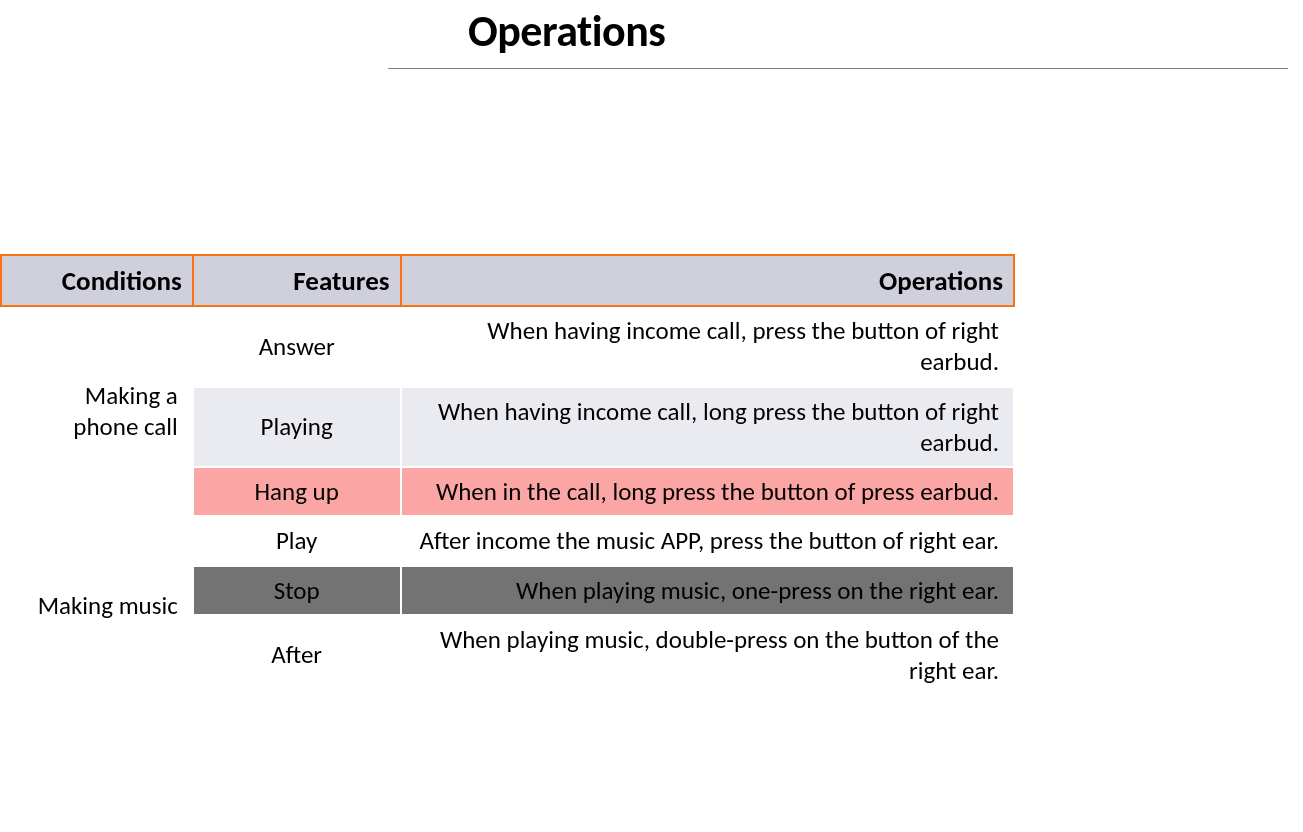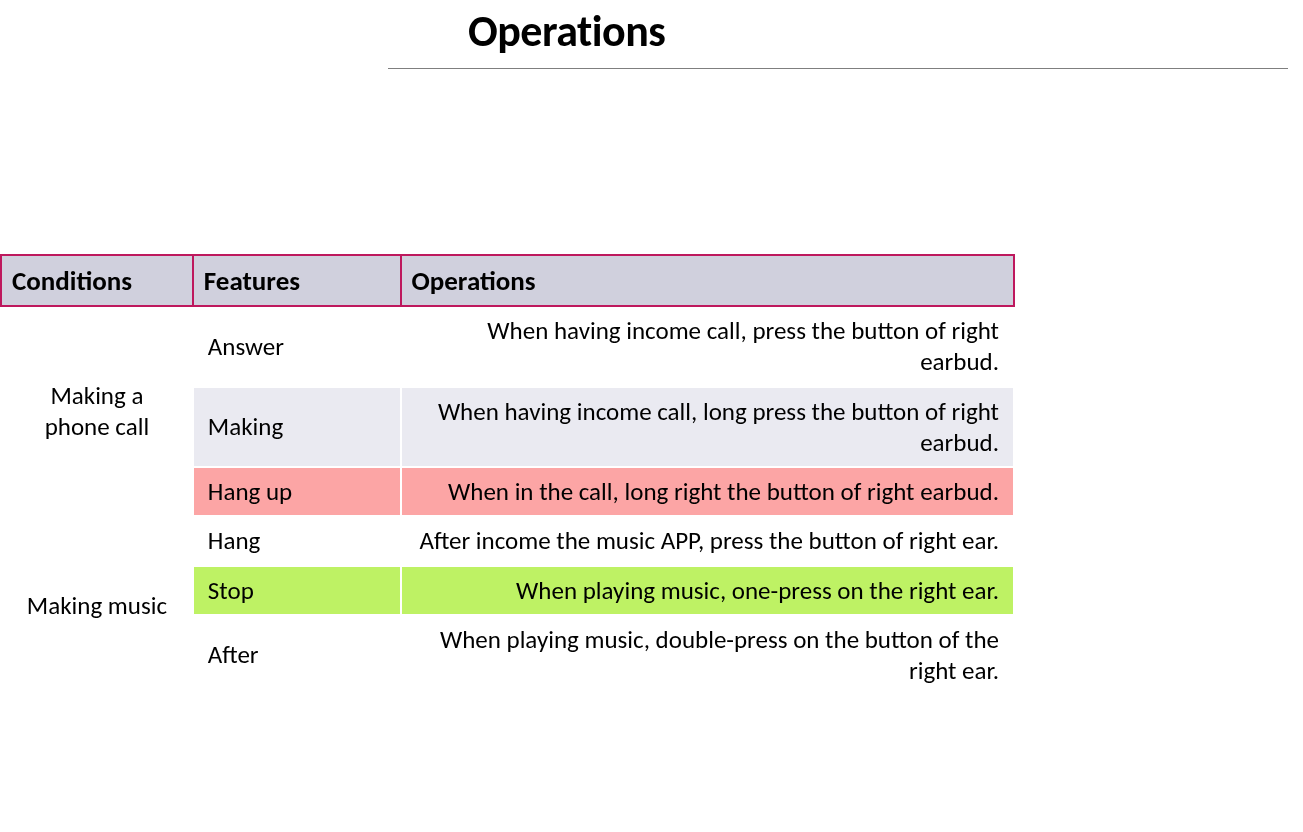--- a/index.html
+++ b/index.html
@@ -39,45 +39,45 @@
     position: absolute;
     left: 0;
     top: 254px;
     border-collapse: collapse;
     width: 1015px;
     font-size: 25px;
   }
   .ops-table th {
     background: #d0d0dd;
     font-weight: 700;
-    text-align: left;
+    text-align: right;
     padding: 8px 10px;
-    border: 2px solid #be185d;
+    border: 2px solid #f97316;
     font-size: 27px;
   }
   .ops-table td {
     border: 2px solid #ffffff;
     padding: 8px 14px;
     vertical-align: middle;
     line-height: 1.25;
   }
   .col-cond   { width: 192px; }
   .col-feat   { width: 208px; }
   .col-ops    { width: 615px; }
 
-  .cond-cell { text-align: center; }
-  .feat-cell { text-align: left; }
+  .cond-cell { text-align: right; }
+  .feat-cell { text-align: center; }
   .ops-cell  { text-align: right; }
 
   
   .row-1 td { background: #ffffff; }
   .row-2 td { background: #eaeaf1; }
   .row-3 td { background: #fca5a5; }
   .row-4 td { background: #ffffff; }
-  .row-5 td { background: #bef264; }
+  .row-5 td { background: #737373; }
   .row-6 td { background: #ffffff; }
 
   
   td.cond-cell { background: #ffffff !important; }
 </style>
 </head>
 <body>
 
 <div class="page">
 
@@ -100,31 +100,31 @@
       </tr>
     </thead>
     <tbody>
 
       <tr class="row-1">
         <td class="cond-cell" rowspan="3">Making a phone call</td>
         <td class="feat-cell">Answer</td>
         <td class="ops-cell">When having income call, press the button of right earbud.</td>
       </tr>
       <tr class="row-2">
-        <td class="feat-cell">Making</td>
+        <td class="feat-cell">Playing</td>
         <td class="ops-cell">When having income call, long press the button of right earbud.</td>
       </tr>
       <tr class="row-3">
         <td class="feat-cell">Hang up</td>
-        <td class="ops-cell">When in the call, long right the button of right earbud.</td>
+        <td class="ops-cell">When in the call, long press the button of press earbud.</td>
       </tr>
 
       <tr class="row-4">
         <td class="cond-cell" rowspan="3">Making music</td>
-        <td class="feat-cell">Hang</td>
+        <td class="feat-cell">Play</td>
         <td class="ops-cell">After income the music APP, press the button of right ear.</td>
       </tr>
       <tr class="row-5">
         <td class="feat-cell">Stop</td>
         <td class="ops-cell">When playing music, one-press on the right ear.</td>
       </tr>
       <tr class="row-6">
         <td class="feat-cell">After</td>
         <td class="ops-cell">When playing music, double-press on the button of the right ear.</td>
       </tr>

